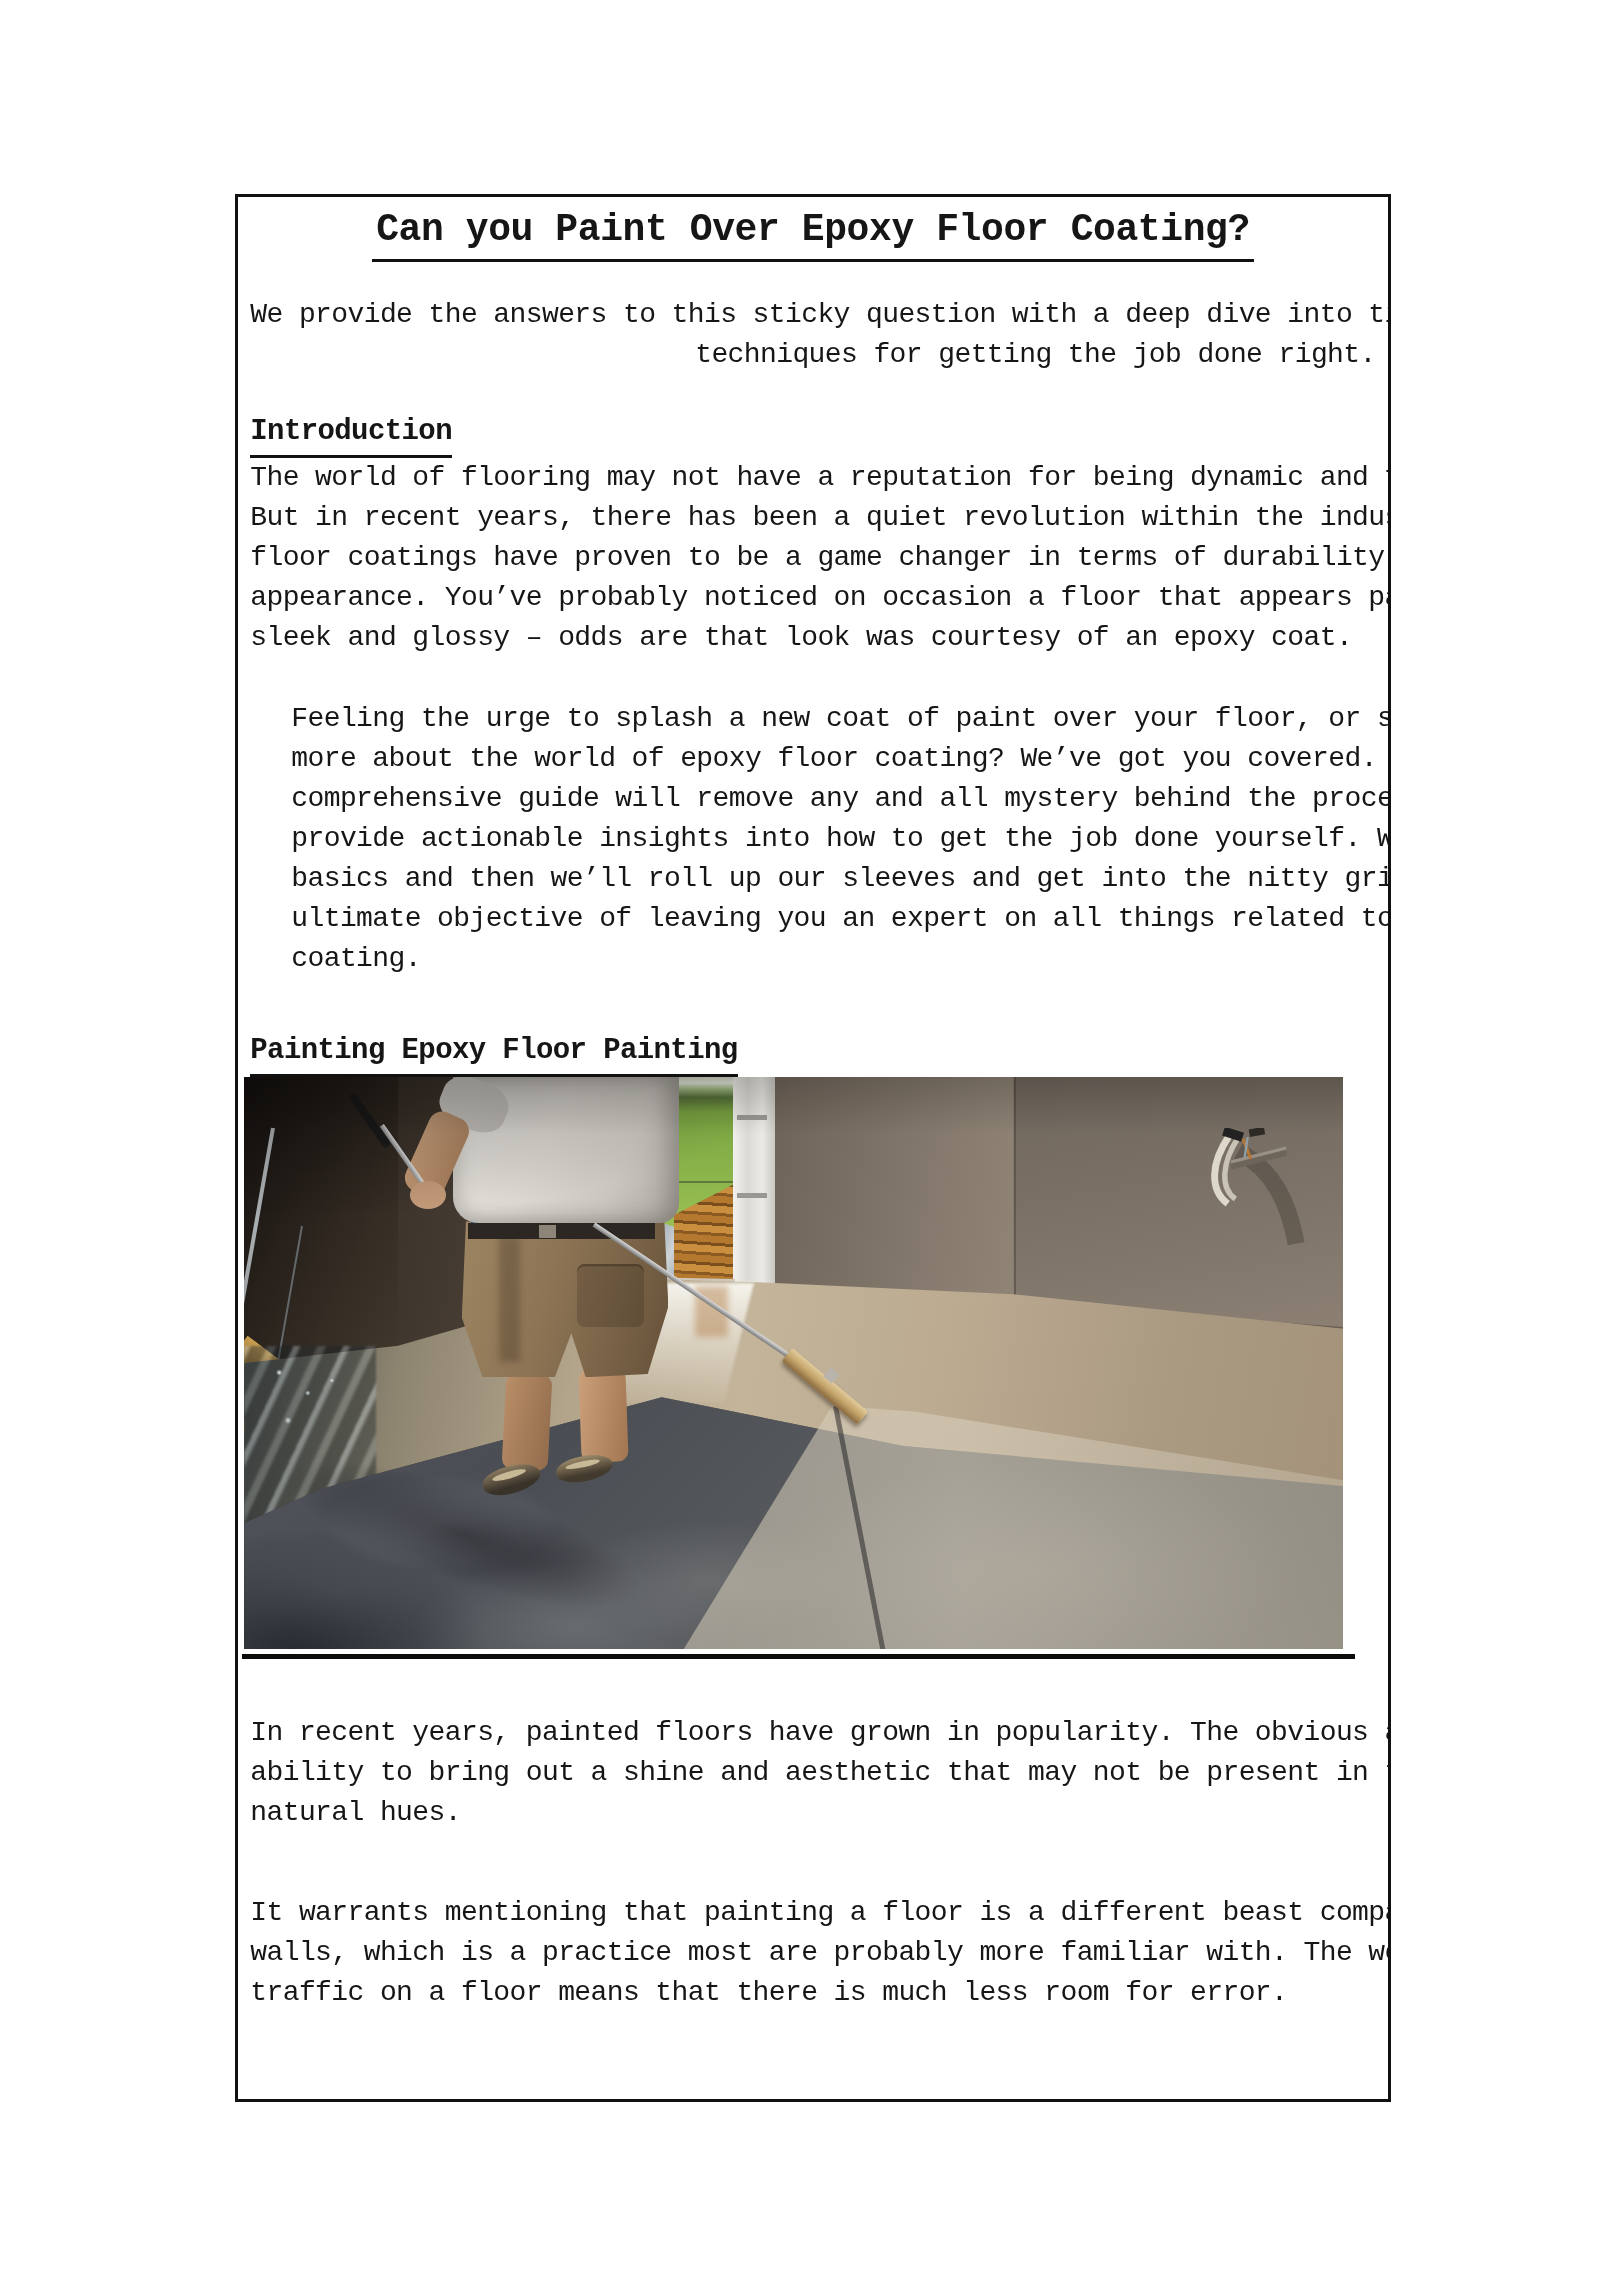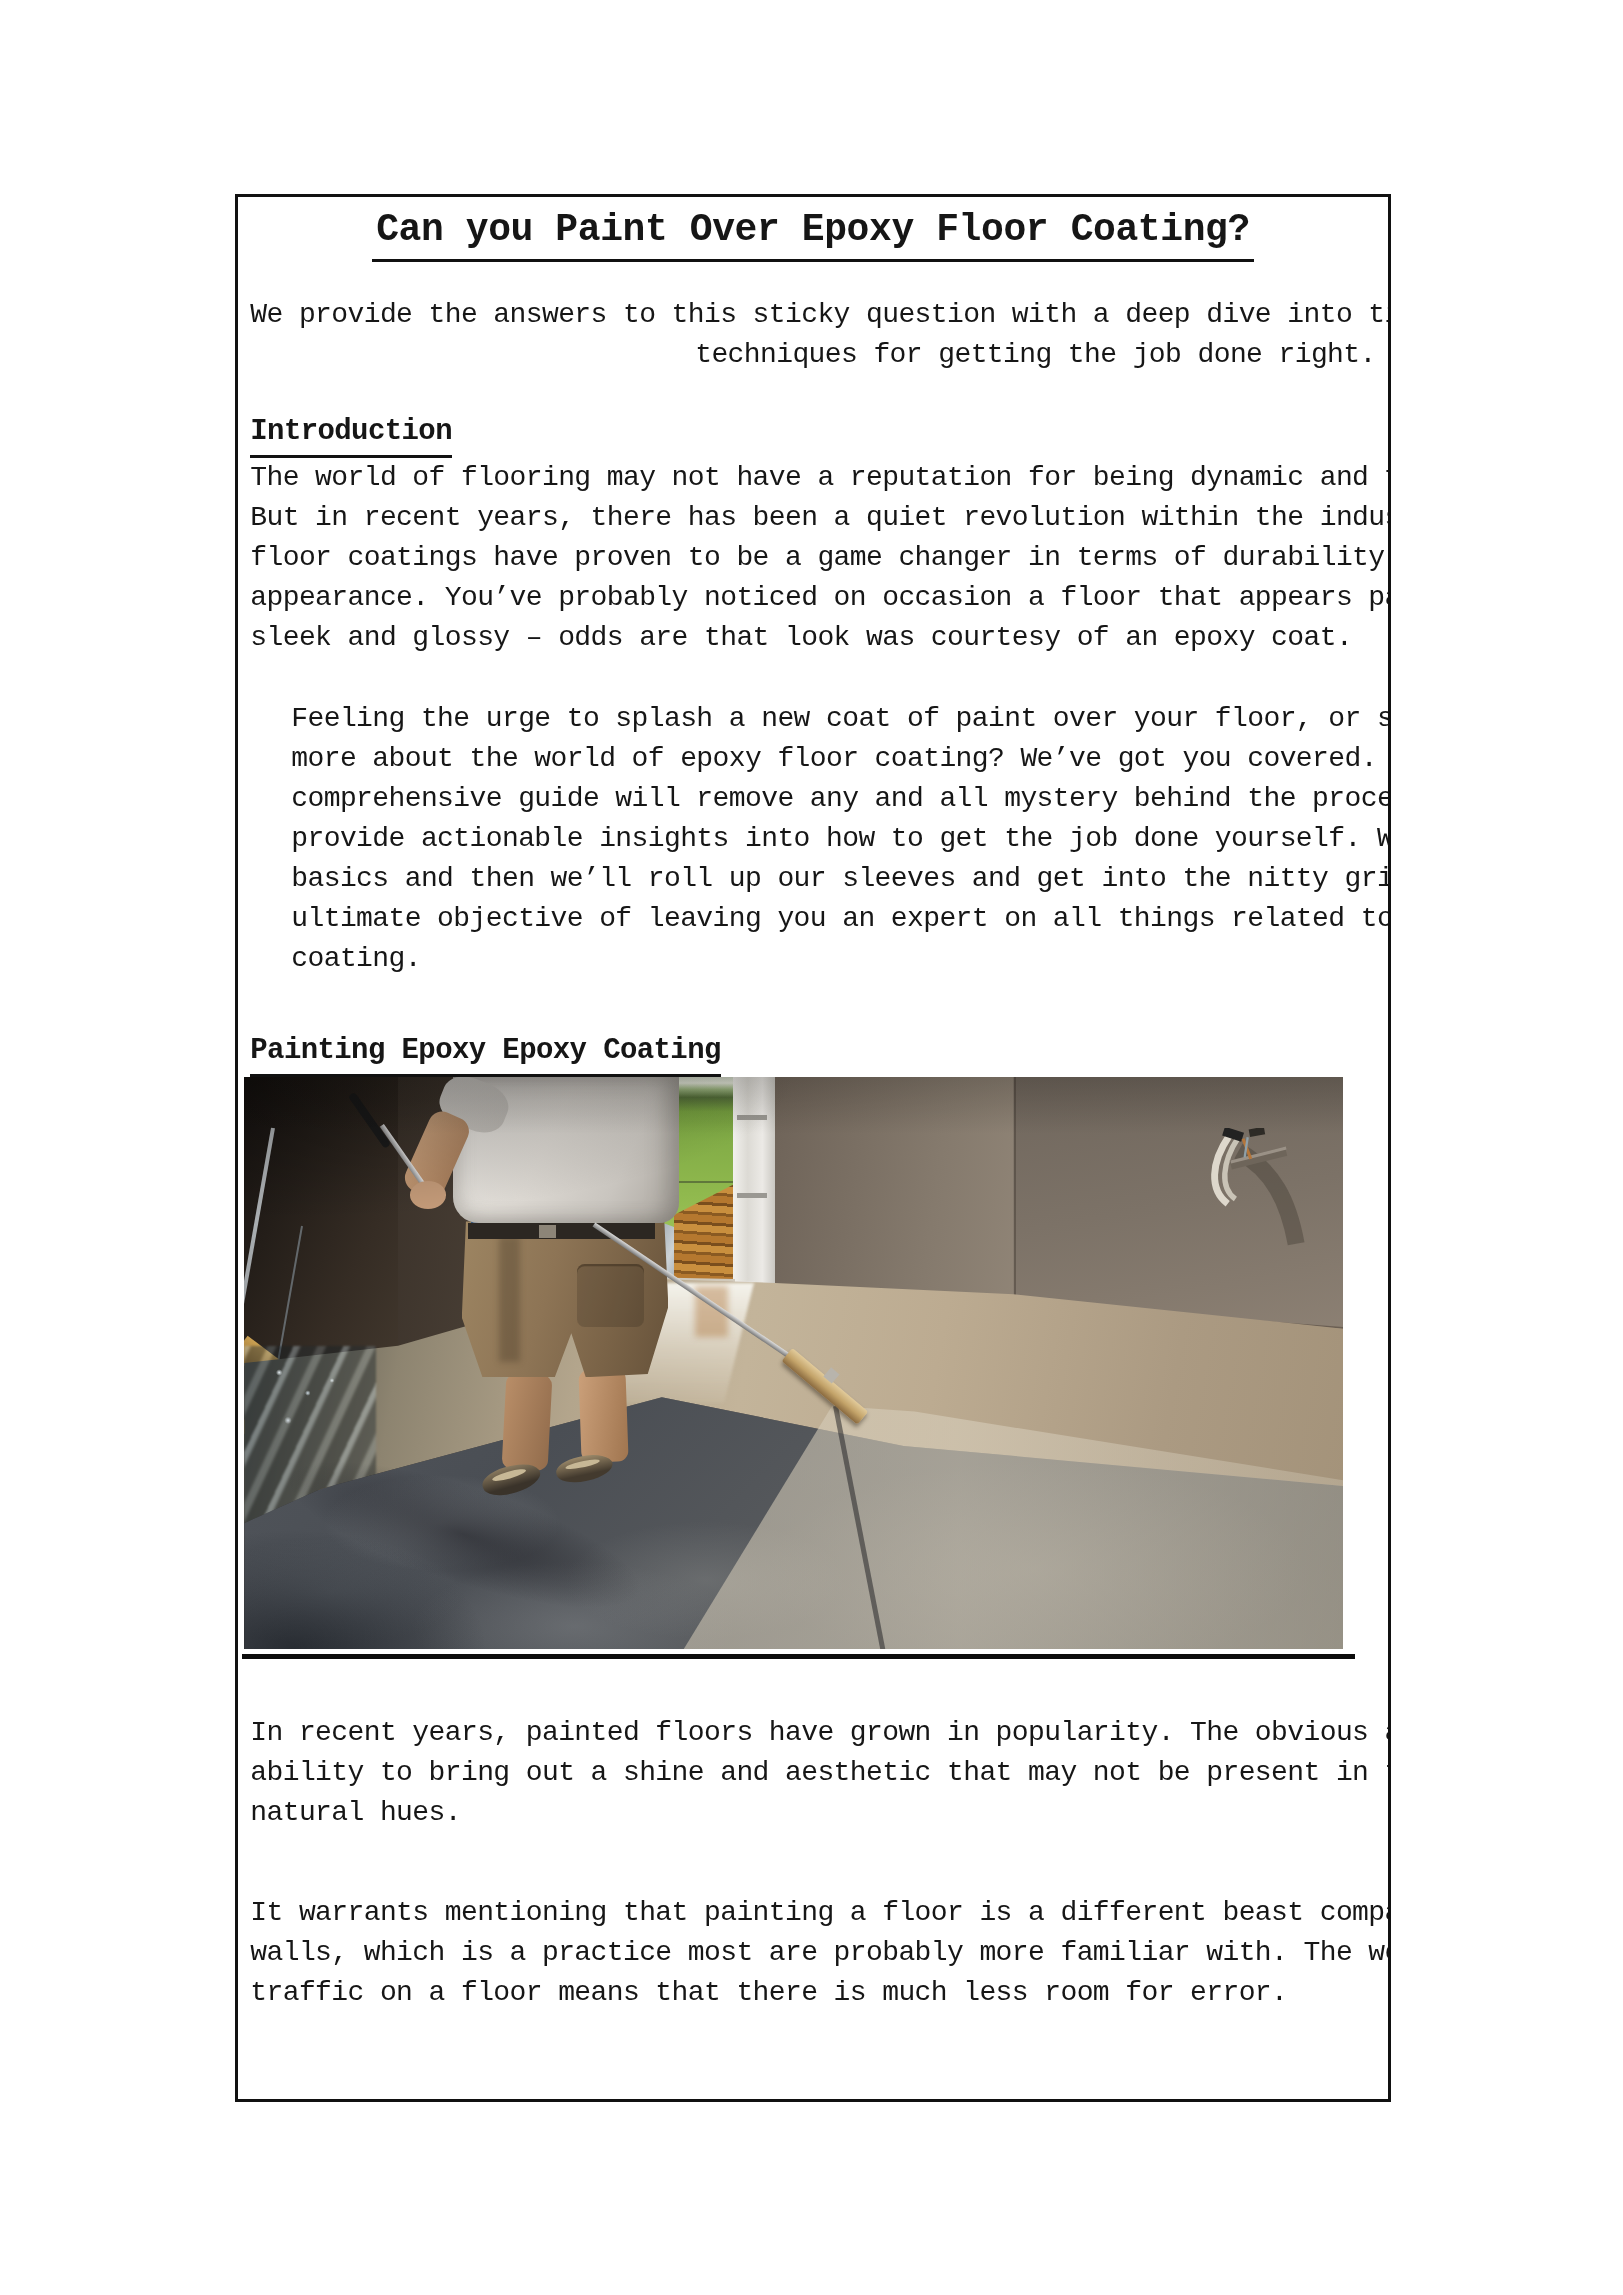--- a/index.html
+++ b/index.html
@@ -153,21 +153,21 @@
 sleek and glossy – odds are that look was courtesy of an epoxy coat.</p>
 
     <p class="para mb68">Feeling the urge to splash a new coat of paint over your floor, or simply to learn
 more about the world of epoxy floor coating? We’ve got you covered. This
 comprehensive guide will remove any and all mystery behind the process and
 provide actionable insights into how to get the job done yourself. We’ll start with the
 basics and then we’ll roll up our sleeves and get into the nitty gritty, with the
 ultimate objective of leaving you an expert on all things related to epoxy floor
 coating.</p>
 
-    <h2 class="doc-h2 mb12">Painting Epoxy Epoxy Coating</h2>
+    <h2 class="doc-h2 mb12">Painting Epoxy Floor Painting</h2>
 
     <div class="photo" role="img" aria-label="A man seen from behind in a white t-shirt and khaki cargo shorts spreads wet beige epoxy coating over a concrete floor with a long-handled squeegee, in an empty room with an open door to a green field and stacked lumber outside">
       <div class="ph-wall-back"></div>
       <div class="ph-wall-right"></div>
       <div class="ph-corner"></div>
       <svg class="ph-wires" viewBox="0 0 150 200" preserveAspectRatio="none">
         <path d="M50,30 C 95,55 115,95 125,150" stroke="rgba(55,48,40,.35)" stroke-width="22" fill="none"></path>
         <path d="M38,10 C 14,45 12,80 36,98" stroke="#ded8cc" stroke-width="9" fill="none"></path>
         <path d="M50,12 C 28,45 26,78 46,92" stroke="#c9c3b6" stroke-width="7" fill="none"></path>
         <line x1="40" y1="48" x2="112" y2="30" stroke="#6e655a" stroke-width="12"></line>

